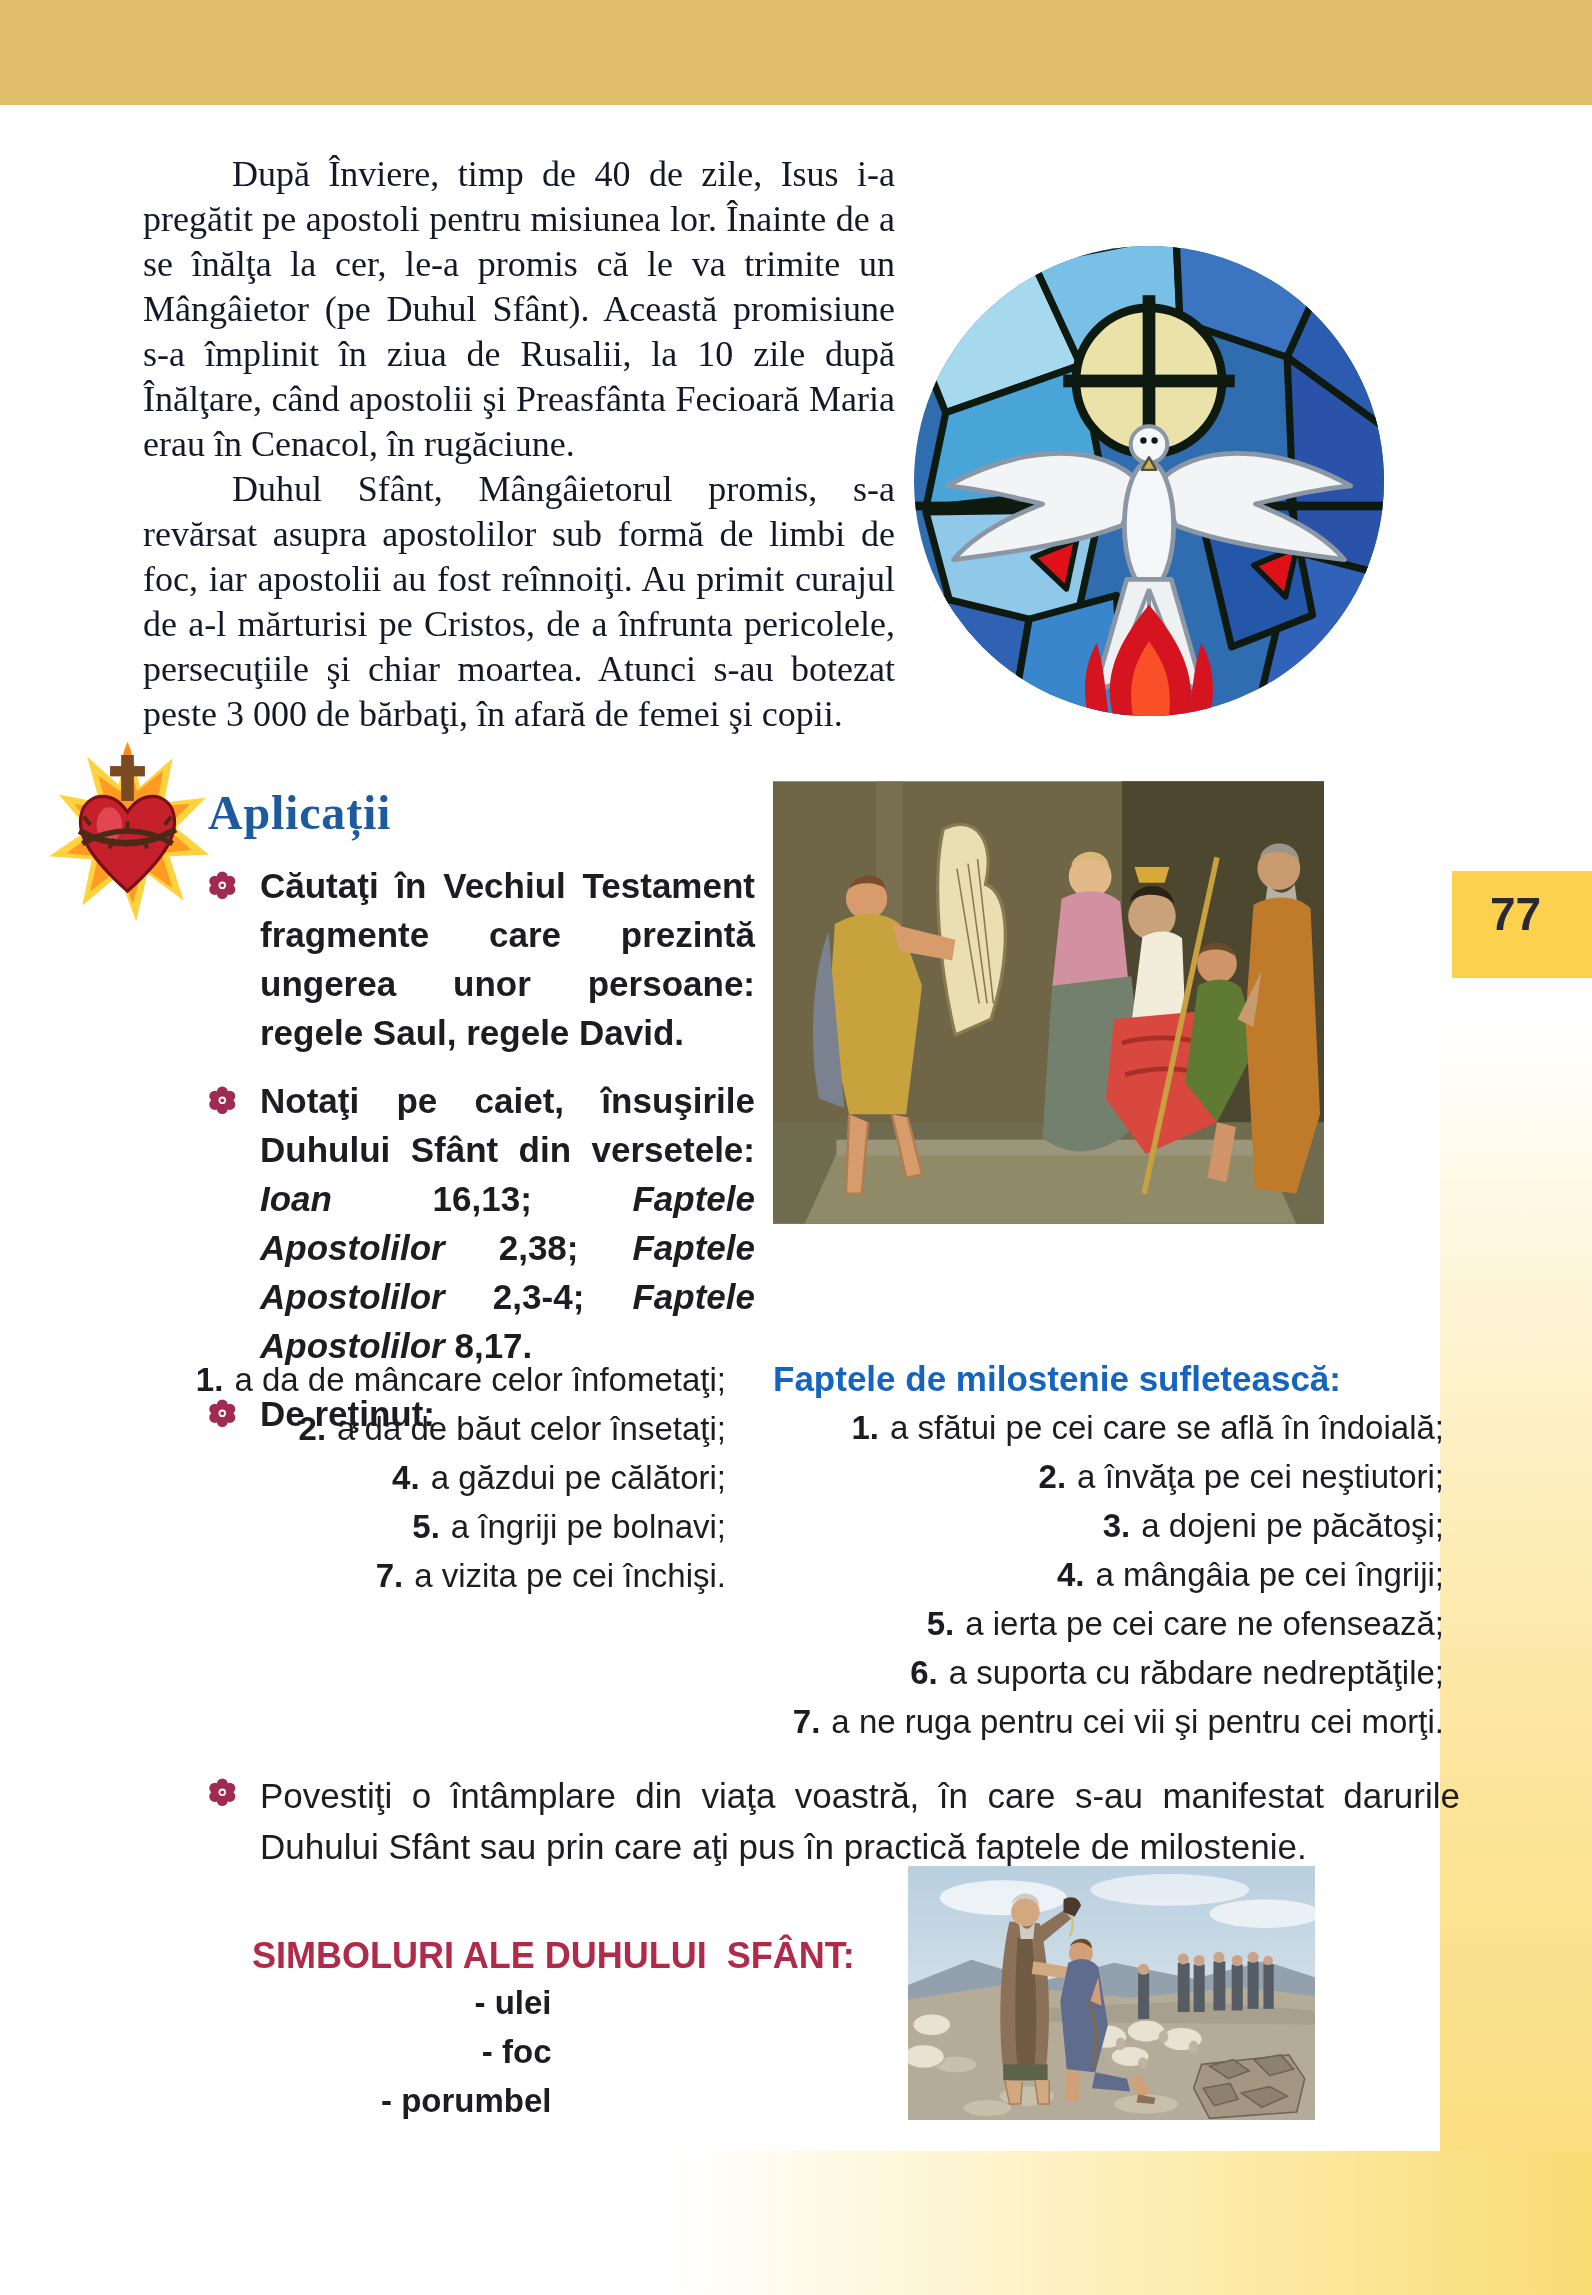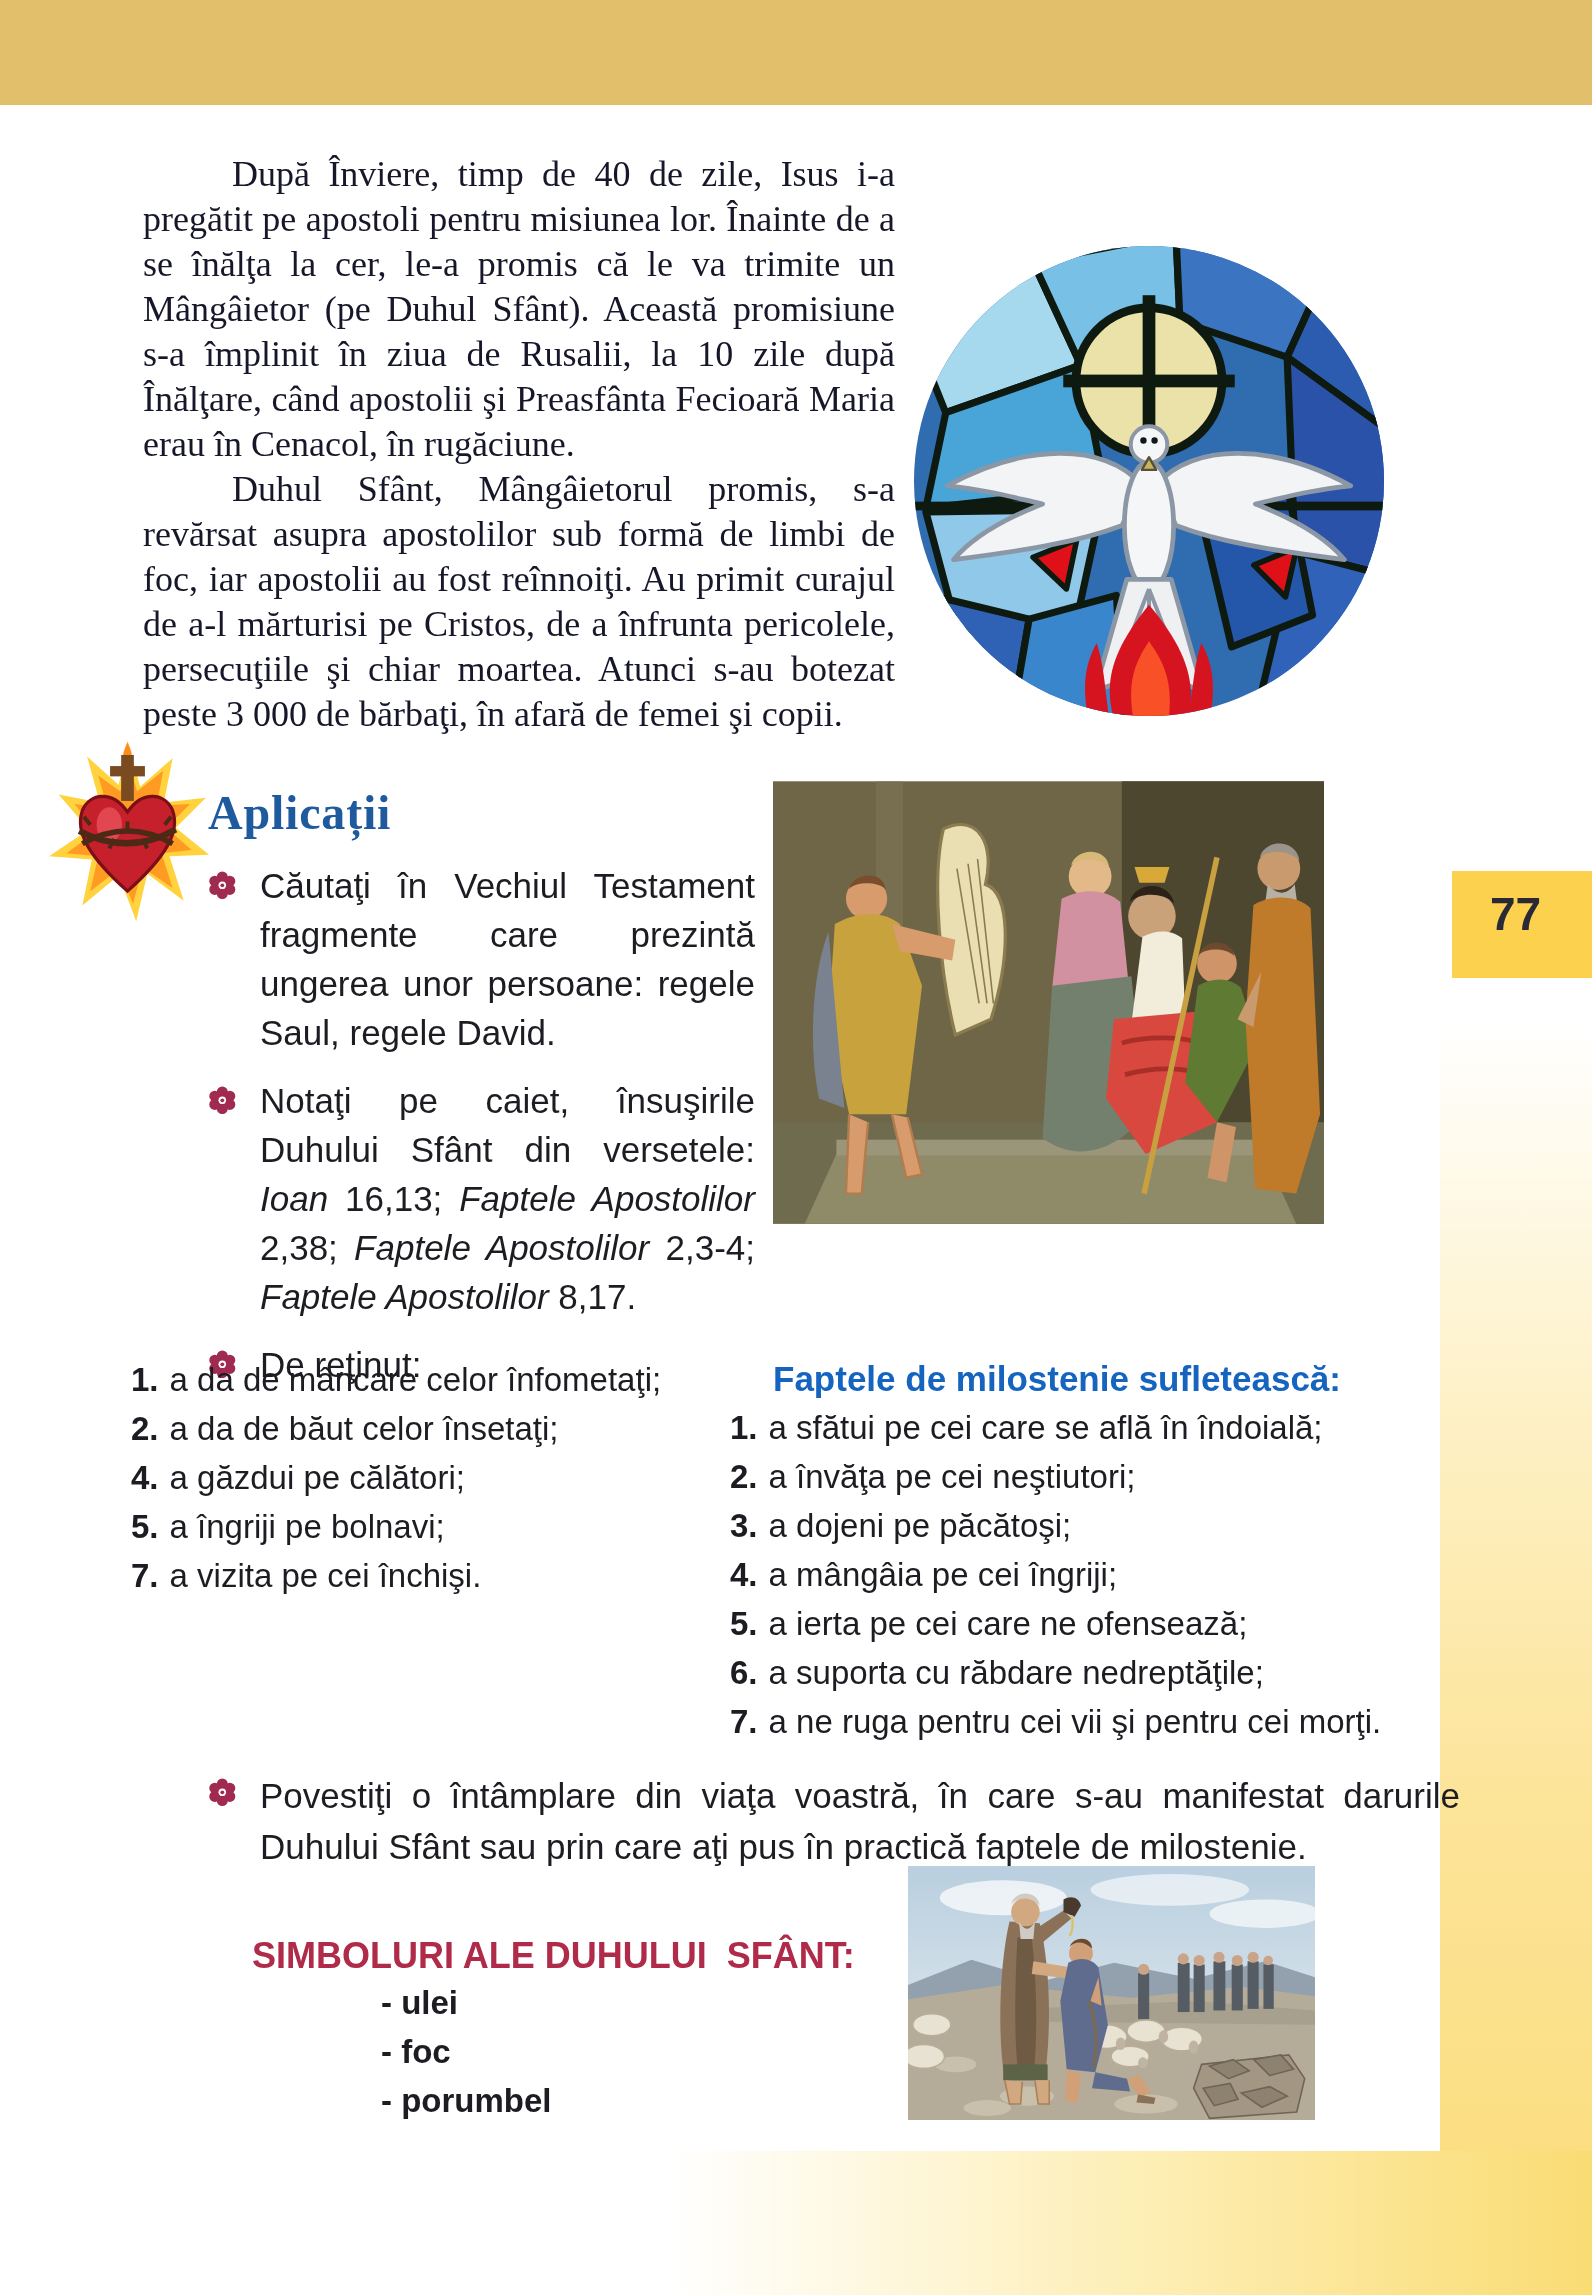--- a/index.html
+++ b/index.html
@@ -26,35 +26,35 @@
 
   .heart-icon { left:44px; top:736px; width:167px; height:190px; }
 
   .aplicatii-title { left:208px; top:785px;
     font-family:"Liberation Serif", serif; font-weight:bold; font-size:48px;
     color:#1d5a9e; letter-spacing:0.8px; }
 
   .bullets { left:208px; top:861px; width:547px; }
   .bullet { position:relative; padding-left:52px; margin-bottom:19px; }
   .bullet .flower { position:absolute; left:0; top:9.5px; width:28.6px; height:28.6px; }
-  .bullet .btxt { font-size:35px; line-height:49px; text-align:justify; color:#1c1c22; }
+  .bullet .btxt { font-size:35px; line-height:49px; text-align:justify; color:#1c1c22;font-weight:bold; }
   .bullet .btxt em { font-style:italic; }
   .bullet.short .btxt { text-align:left; }
 
   .painting { left:773px; top:781px; width:551px; height:443px; }
   .photo    { left:908px; top:1866px; width:407px; height:254px; }
   .painting svg, .photo svg, .heart-icon svg { display:block; width:100%; height:100%; }
 
   .col { top:1355px; }
   .col-left  { left:131px;  width:595px; }
   .col-right { left:730px;  width:714px; }
   .col-header { font-size:35px; font-weight:bold; line-height:48px; white-space:nowrap; }
   .col-left  .col-header { color:#b02a4a; }
   .col-right .col-header { color:#1565c0;margin-left:43px; }
-  .li { font-size:33px; line-height:49px; white-space:nowrap; color:#1c1c22; }
+  .li { font-size:33px; line-height:49px; white-space:nowrap; color:#1c1c22;text-align:right; }
   .li .num { font-weight:bold; margin-right:11px; }
 
   .povestiti { left:208px; top:1770px; width:1252px; position:absolute; }
   .povestiti .flower { position:absolute; left:0; top:8px; width:28.6px; height:28.6px; }
   .povestiti .btxt { padding-left:52px; font-size:35px; line-height:51px;
     text-align:justify; color:#1c1c22; }
 
   .simboluri-title { left:252px; top:1935px; font-size:36px; font-weight:bold;
     color:#b02a4a; white-space:pre; }
   .dash-list { left:381px; top:1978px; font-size:35px; font-weight:bold;

